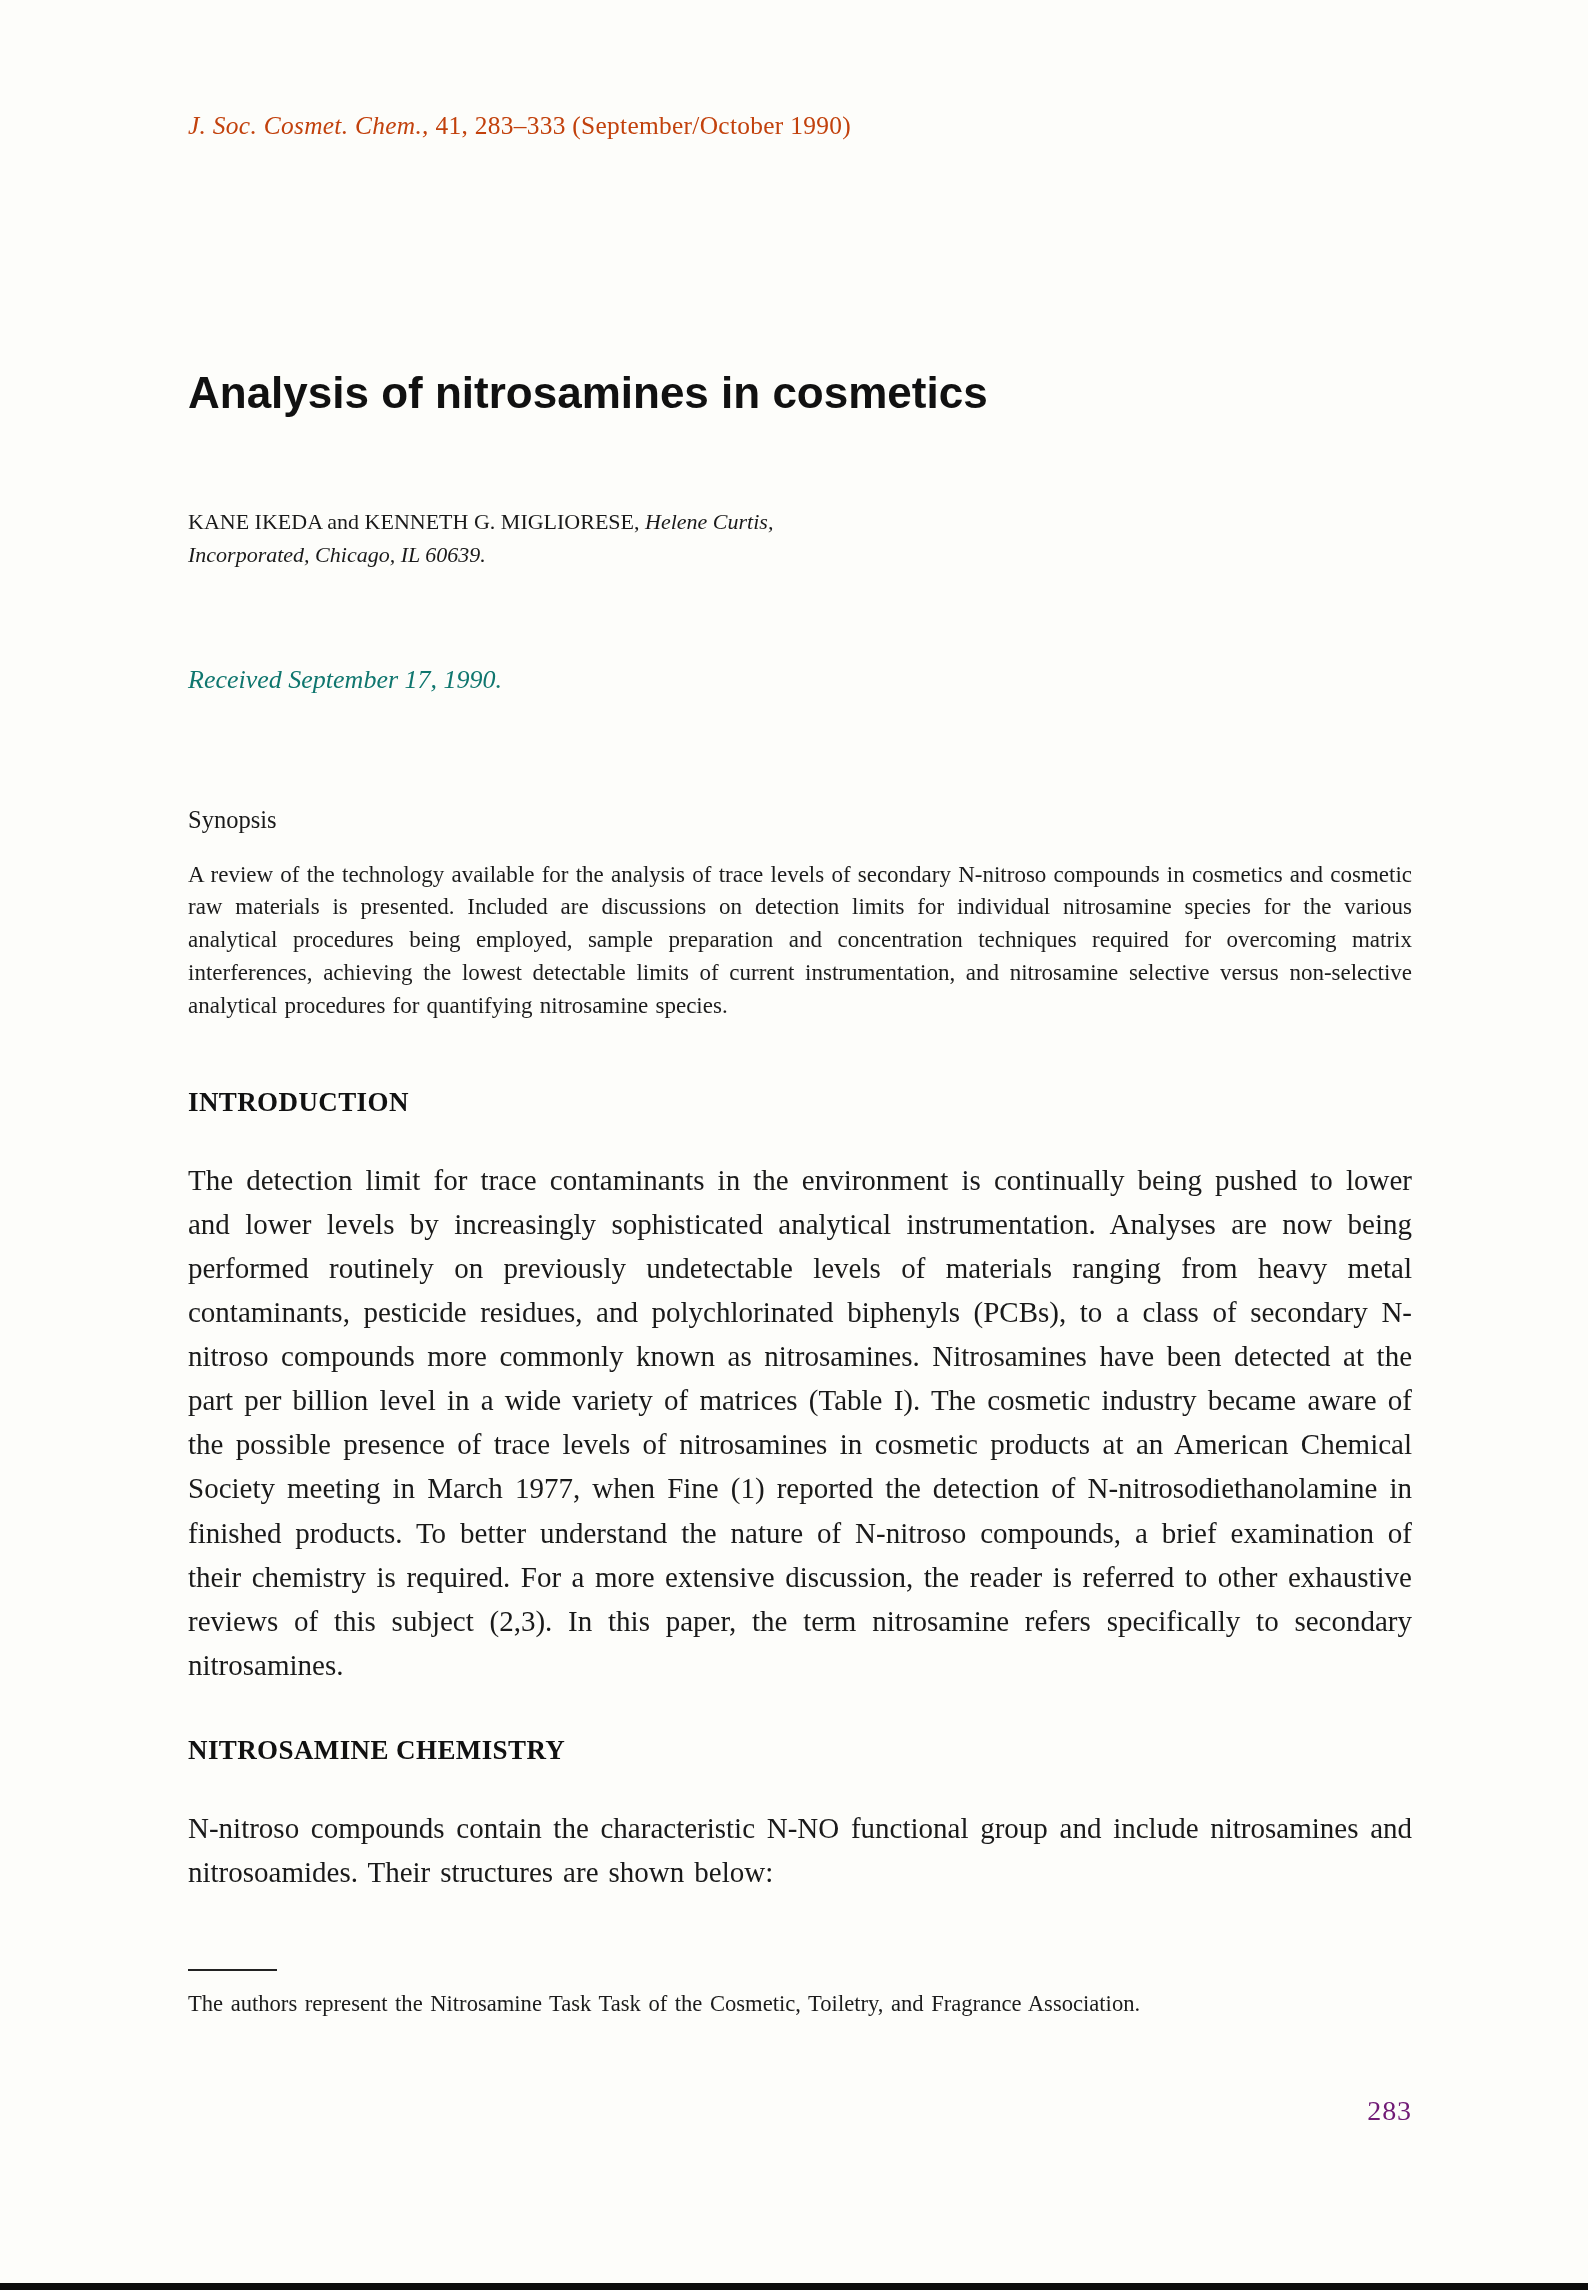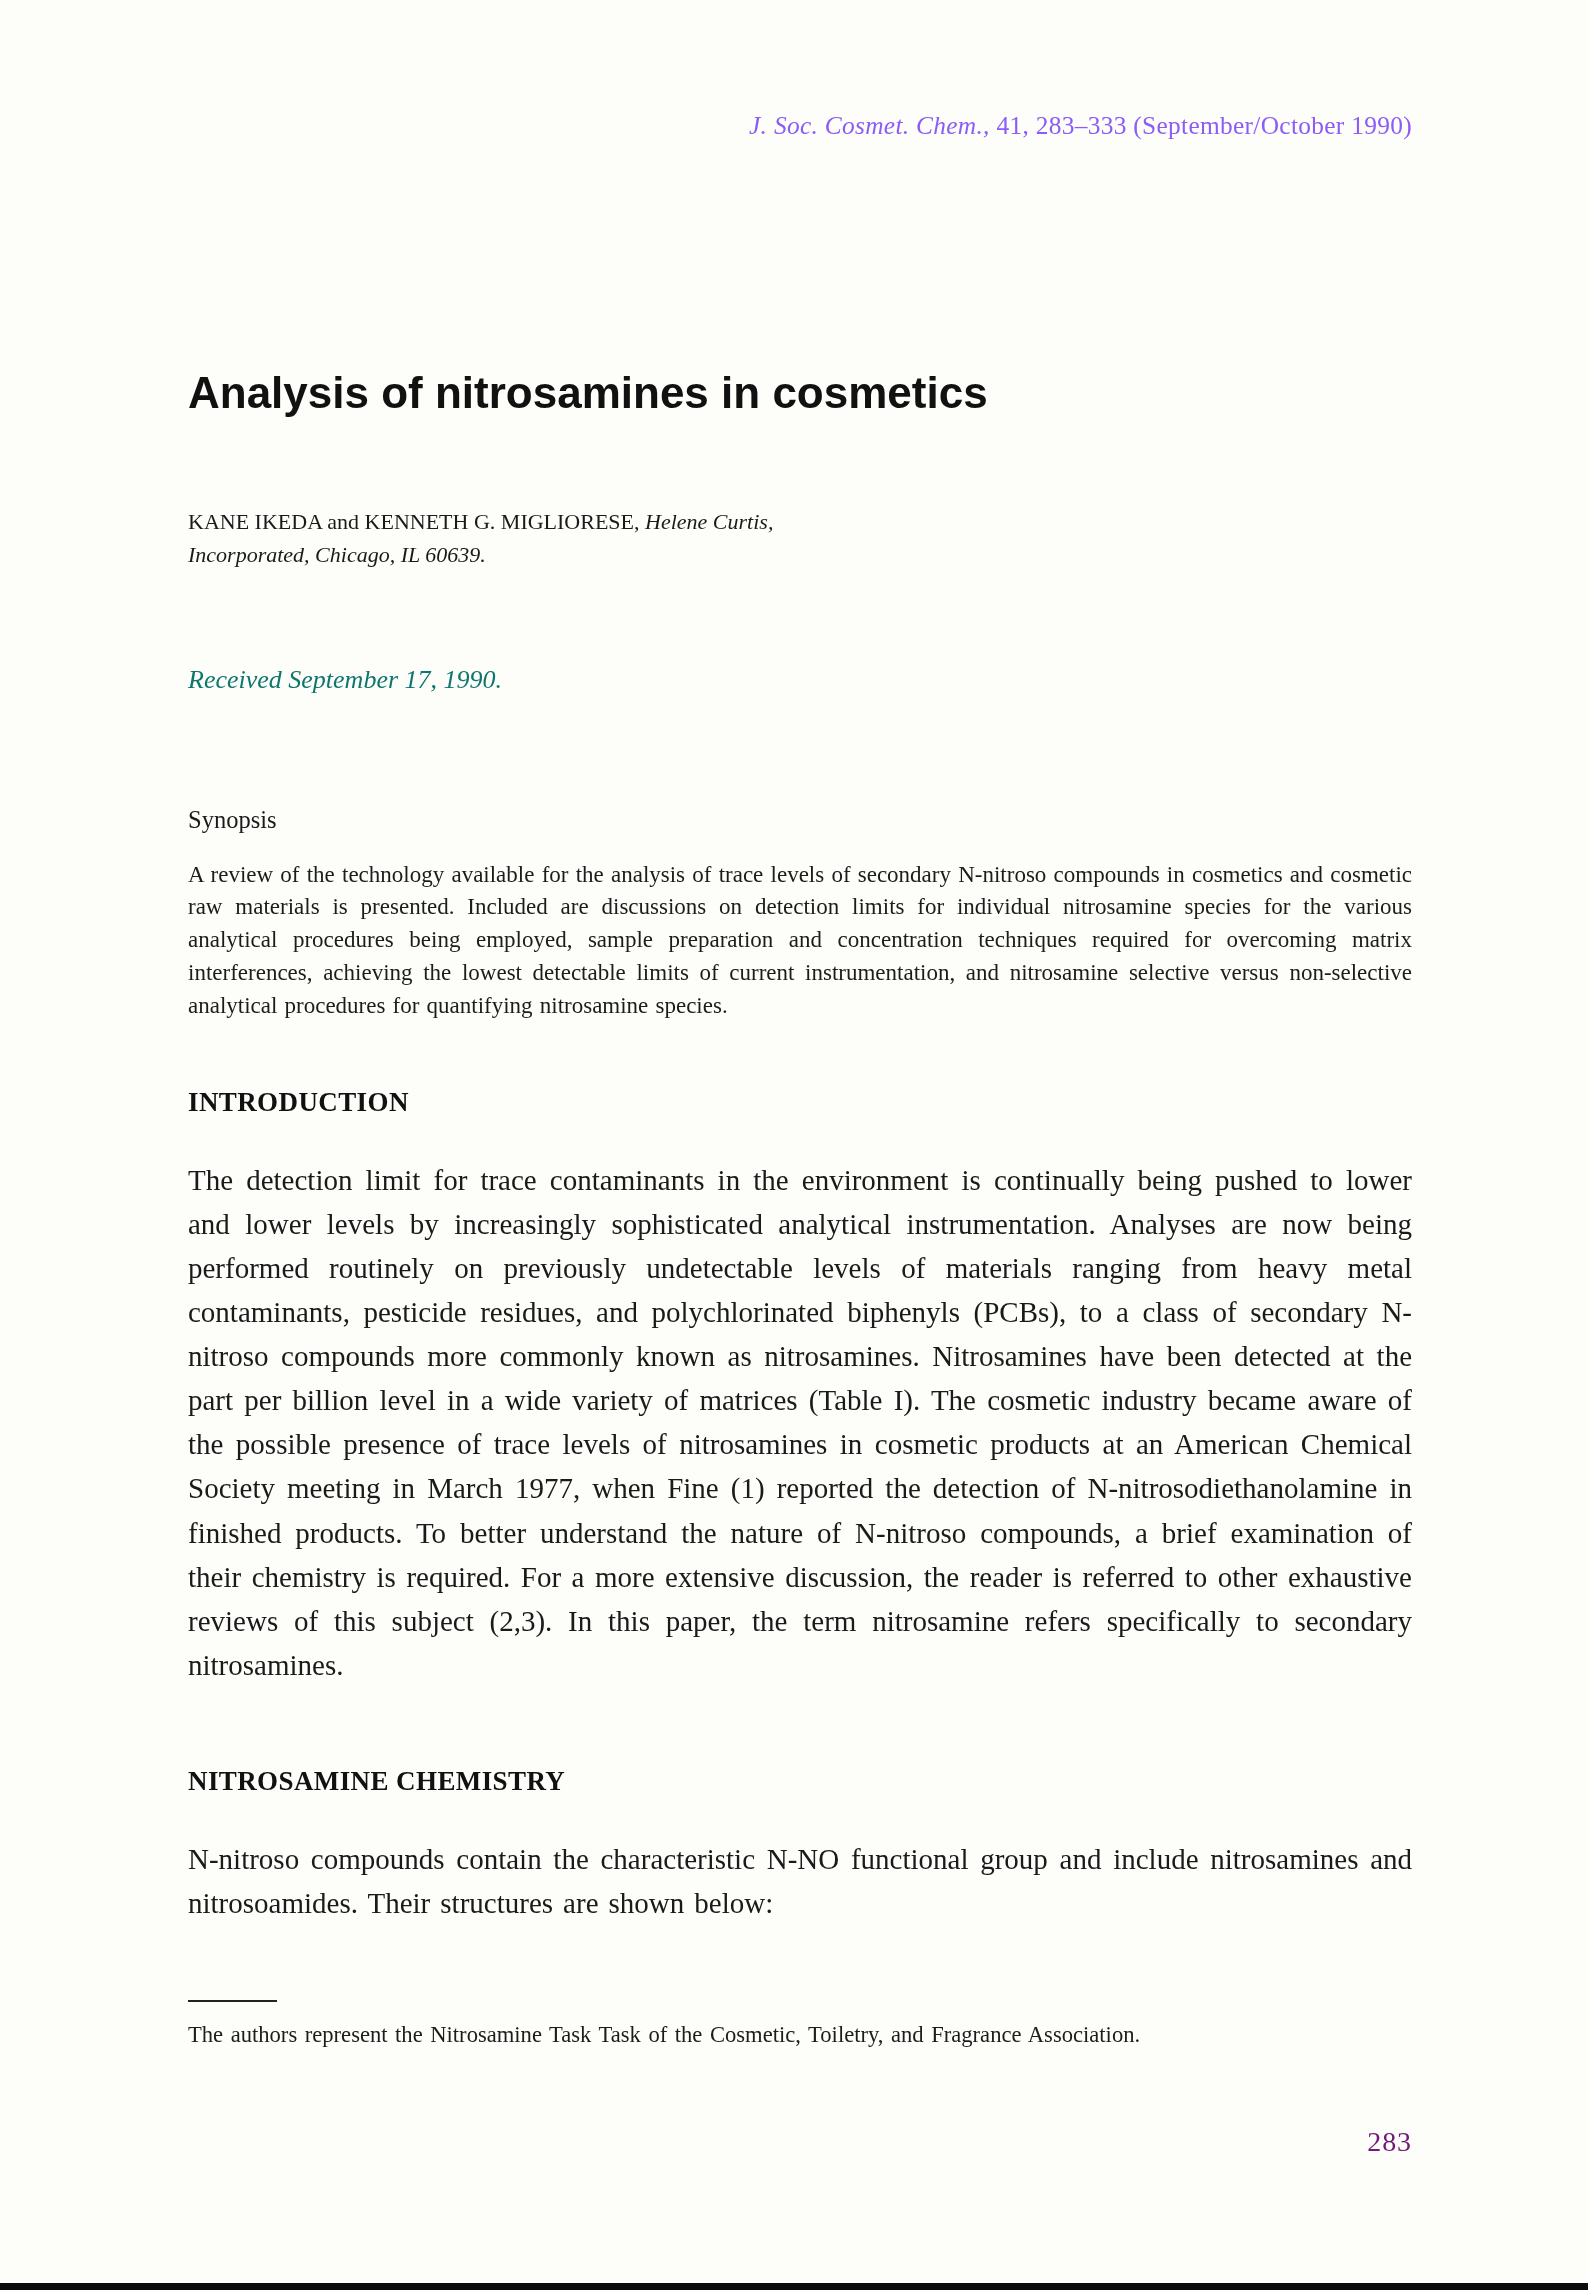--- a/index.html
+++ b/index.html
@@ -21,22 +21,21 @@
     position: absolute;
     left: 188px;
     top: 0;
     width: 1224px;
   }
 
   .journal-ref {
     margin-top: 111px;
     font-size: 25.4px;
     letter-spacing: 0.3px;
-    color: #8b5cf6;
-    text-align: right;
+    color: #c2410c;
   }
   .italic { font-style: italic; }
 
   .title {
     margin-top: 228px;
     font-family: "Liberation Sans", sans-serif;
     font-weight: 700;
     font-size: 44px;
     letter-spacing: 0px;
     color: #111;
@@ -71,21 +70,21 @@
     color: #1c1c1c;
   }
 
   .section-head {
     font-size: 27px;
     font-weight: 700;
     letter-spacing: 0.4px;
     color: #111;
   }
   .intro-head { margin-top: 64px; }
-  .chem-head  { margin-top: 79px; }
+  .chem-head  { margin-top: 48px; }
 
   .body-text {
     margin-top: 40px;
     font-size: 29px;
     line-height: 1.52;
     text-align: justify;
     word-spacing: 2.8px;
     color: #1a1a1a;
   }
 

